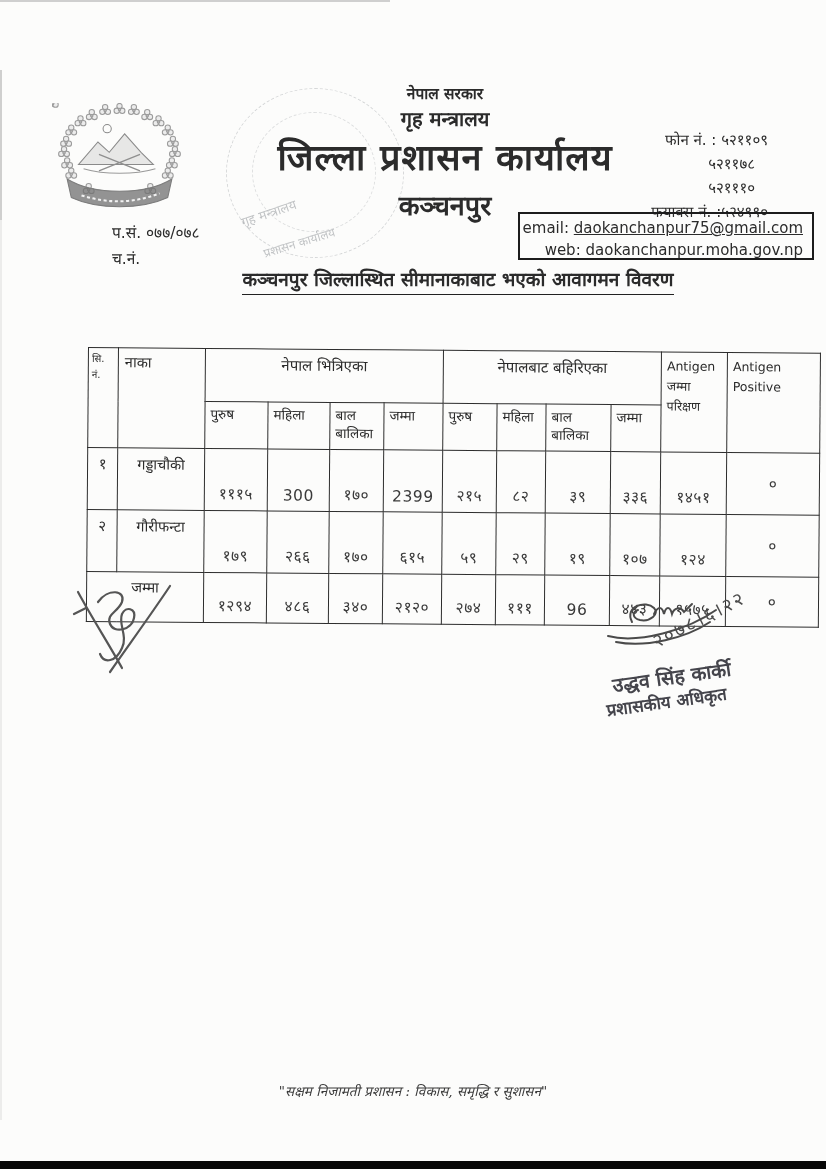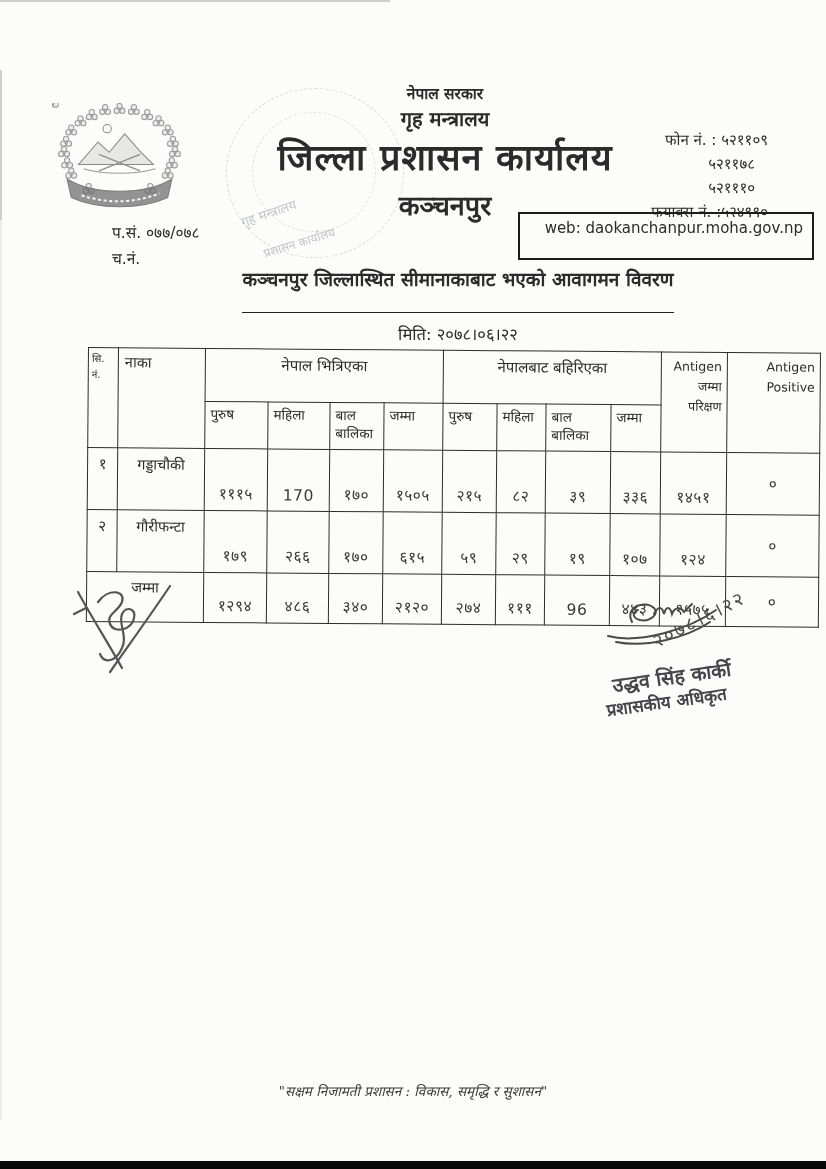--- a/index.html
+++ b/index.html
@@ -23,41 +23,41 @@
   .phone-block{left:610px;top:128px;width:158px;text-align:right;font-size:15px;line-height:24px;}
   .phone-sub{padding-right:13px;padding-left:47px;}
 
   .email-box{left:518px;top:212px;width:296px;height:48px;border:2px solid #1c1c1c;
              text-align:right;font-size:15px;line-height:22px;padding:3px 9px 0 0;box-sizing:border-box;}
   .u{text-decoration:underline;}
 
   .refs{left:88px;top:220px;font-size:15.5px;line-height:26px;margin-left:24px;}
 
   .title-wrap{left:183px;top:266px;width:550px;text-align:center;}
-  .doc-title{display:inline-block;font-size:19px;font-weight:700;border-bottom:1.6px solid #222;padding-bottom:20px;}
+  .doc-title{display:inline-block;font-size:19px;font-weight:700;border-bottom:1.6px solid #222;padding-bottom:2px;}
   .doc-date{margin-top:9px;font-size:16.5px;font-weight:500;}
 
   
   .faint-stamp{left:222px;top:86px;width:192px;height:182px;z-index:1;opacity:.55;}
   .fs-c1{position:absolute;left:4px;top:2px;width:176px;height:168px;border:1.5px dashed rgba(98,104,112,.45);border-radius:50%;}
   .fs-c2{position:absolute;left:30px;top:26px;width:122px;height:118px;border:1px dashed rgba(98,104,112,.35);border-radius:50%;}
   .fs-t{position:absolute;color:#6a7076;font-size:13px;white-space:nowrap;opacity:.75;}
   .fs-t1{left:18px;top:118px;transform:rotate(-19deg);}
   .fs-t2{left:40px;top:148px;transform:rotate(-17deg);font-size:12px;}
 
   
   .tbl-wrap{left:88px;top:347px;transform:rotate(0.45deg);transform-origin:0 0;}
   table{border-collapse:collapse;table-layout:fixed;width:732px;}
   td{border:1.4px solid #2d2d2d;overflow:hidden;}
   .h1 td{height:46px;}
   .h2 td{height:40px;}
   .sn-h{vertical-align:top;text-align:left;padding:3px 3px;font-size:10px;line-height:1.55;}
   .naka-h{vertical-align:top;text-align:left;padding:3px 6px;font-size:14.5px;}
   .grp-h{vertical-align:top;text-align:center;padding-top:5px;font-size:15px;}
-  .ant-h{vertical-align:top;text-align:right;padding:4px 5px;font-size:12.5px;line-height:1.6;margin-top:36px;}
+  .ant-h{vertical-align:top;text-align:left;padding:4px 5px;font-size:12.5px;line-height:1.6;margin-top:36px;}
   .sub-h{vertical-align:top;text-align:left;padding:3px 5px;font-size:13.5px;line-height:1.35;}
   .r-data td{height:54px;}
   .r-total td{height:42px;}
   .sn-c{vertical-align:top;text-align:center;padding-top:5px;font-size:15px;}
   .naka-c{vertical-align:top;text-align:center;padding-top:5px;font-size:14.5px;margin-left:10px;}
   .num{vertical-align:bottom;text-align:center;padding-bottom:6px;font-size:15.5px;
        color:#3a3a3a;letter-spacing:.5px;}
   .num-mid{vertical-align:middle;padding-bottom:2px;}
   .total-lbl{vertical-align:top;text-align:center;padding-top:4px;font-size:14.5px;}
 
@@ -131,31 +131,31 @@
   </div>
 
   <div class="abs phone-block">
     <div><span>फोन नं. :</span> <span>५२११०९</span></div>
     <div class="phone-sub">५२११७८</div>
     <div class="phone-sub">५२१११०</div>
     <div><span>फयाक्स नं. :</span><span>५२४९९०</span></div>
   </div>
 
   <div class="abs email-box">
+    <div><span>email:</span> <span class="u">daokanchanpur75@gmail.com</span></div>
     <div><span>web:</span> <span>daokanchanpur.moha.gov.np</span></div>
   </div>
 
   <div class="abs refs">
     <div>प.सं. ०७७/०७८</div>
     <div>च.नं.</div>
   </div>
 
   <div class="abs title-wrap">
     <span class="doc-title">कञ्चनपुर जिल्लास्थित सीमानाकाबाट भएको आवागमन विवरण</span>
-    <div class="doc-date">मिति: २०७८।०६।२२</div>
   </div>
 
   <div class="abs tbl-wrap">
     <table>
       <colgroup>
         <col style="width:30px">
           <col style="width:87px">
           <col style="width:63px">
           <col style="width:62px">
         <col style="width:54px">
@@ -183,23 +183,23 @@
         <td class="sub-h">जम्मा</td>
         <td class="sub-h">पुरुष</td>
         <td class="sub-h">महिला</td>
         <td class="sub-h">बाल बालिका</td>
         <td class="sub-h">जम्मा</td>
       </tr>
       <tr class="r-data">
         <td class="sn-c">१</td>
         <td class="naka-c">गड्डाचौकी</td>
         <td class="num">१११५</td>
-        <td class="num">170</td>
+        <td class="num">300</td>
         <td class="num">१७०</td>
-        <td class="num">१५०५</td>
+        <td class="num">2399</td>
         <td class="num">२१५</td>
         <td class="num">८२</td>
         <td class="num">३९</td>
         <td class="num">३३६</td>
         <td class="num">१४५१</td>
         <td class="num num-mid">०</td>
       </tr>
       <tr class="r-data">
         <td class="sn-c">२</td>
         <td class="naka-c">गौरीफन्टा</td>

